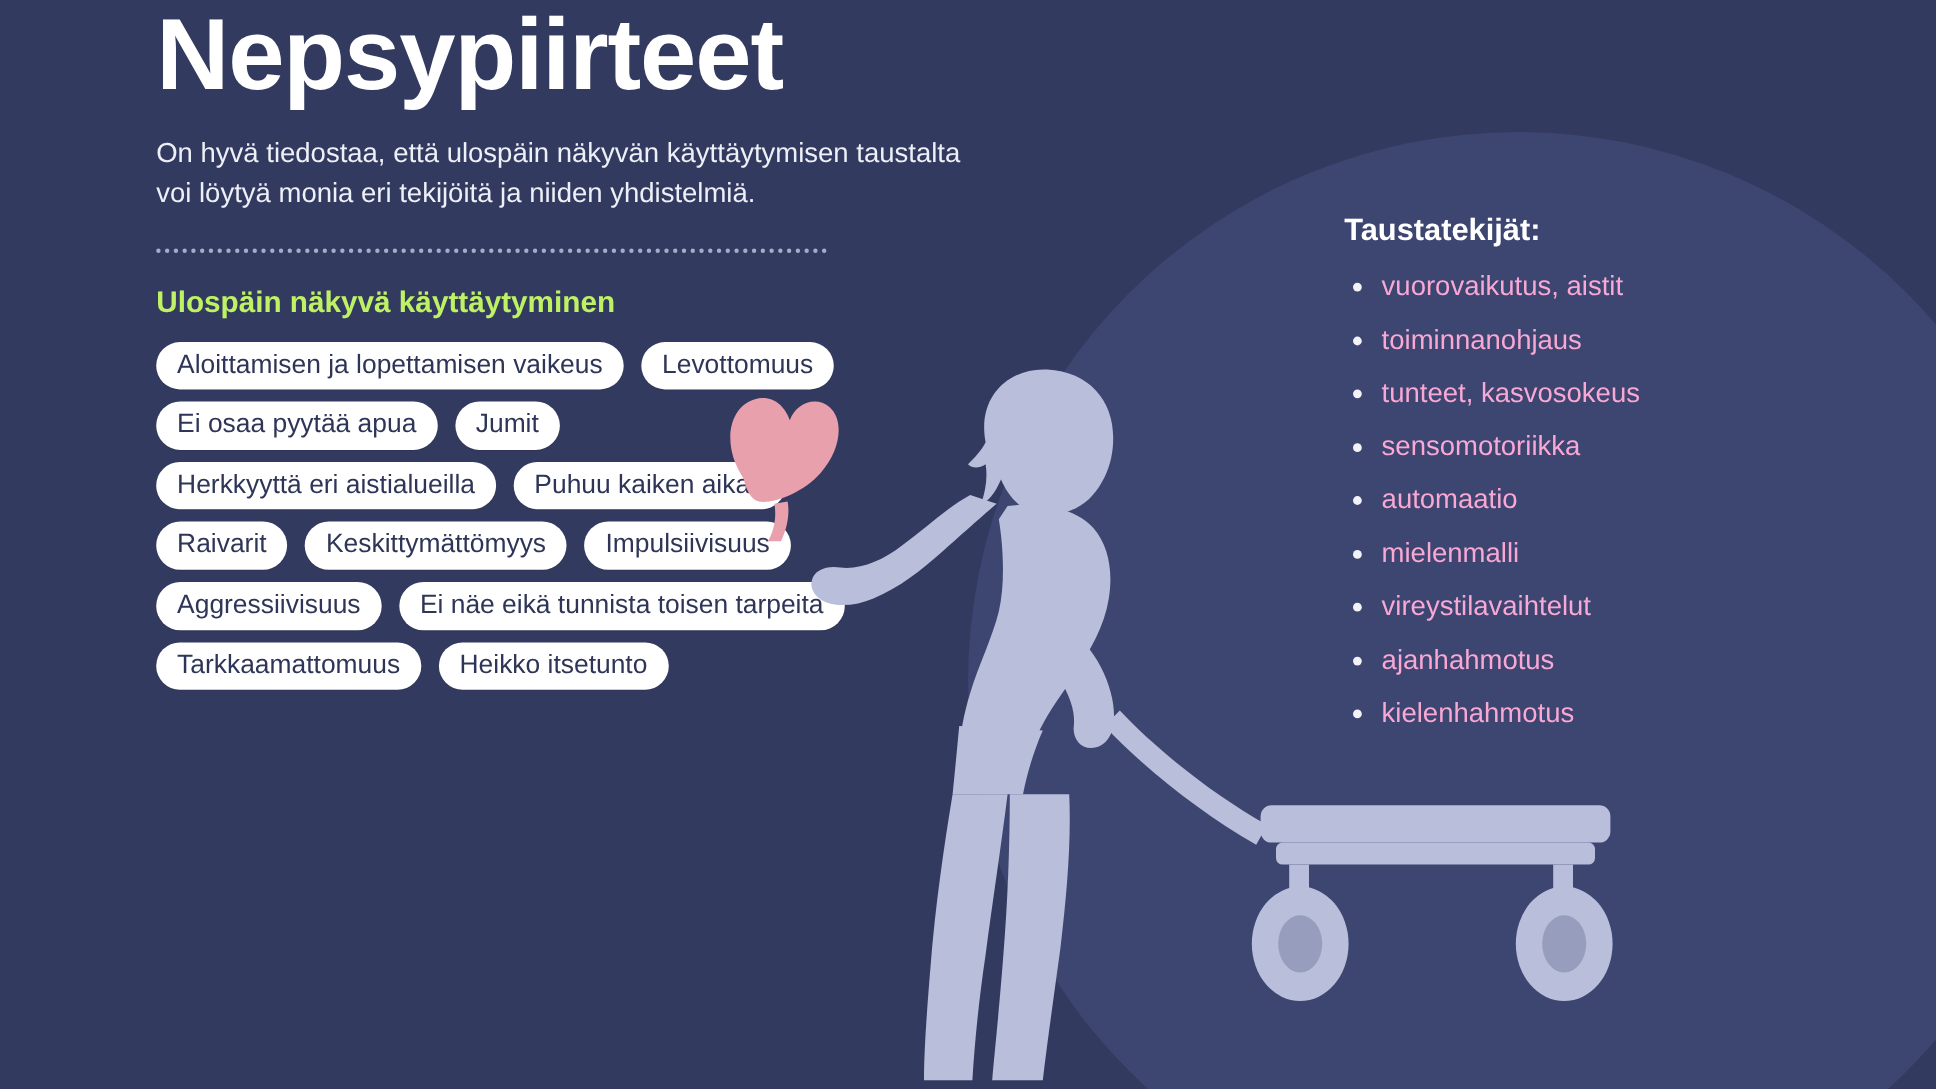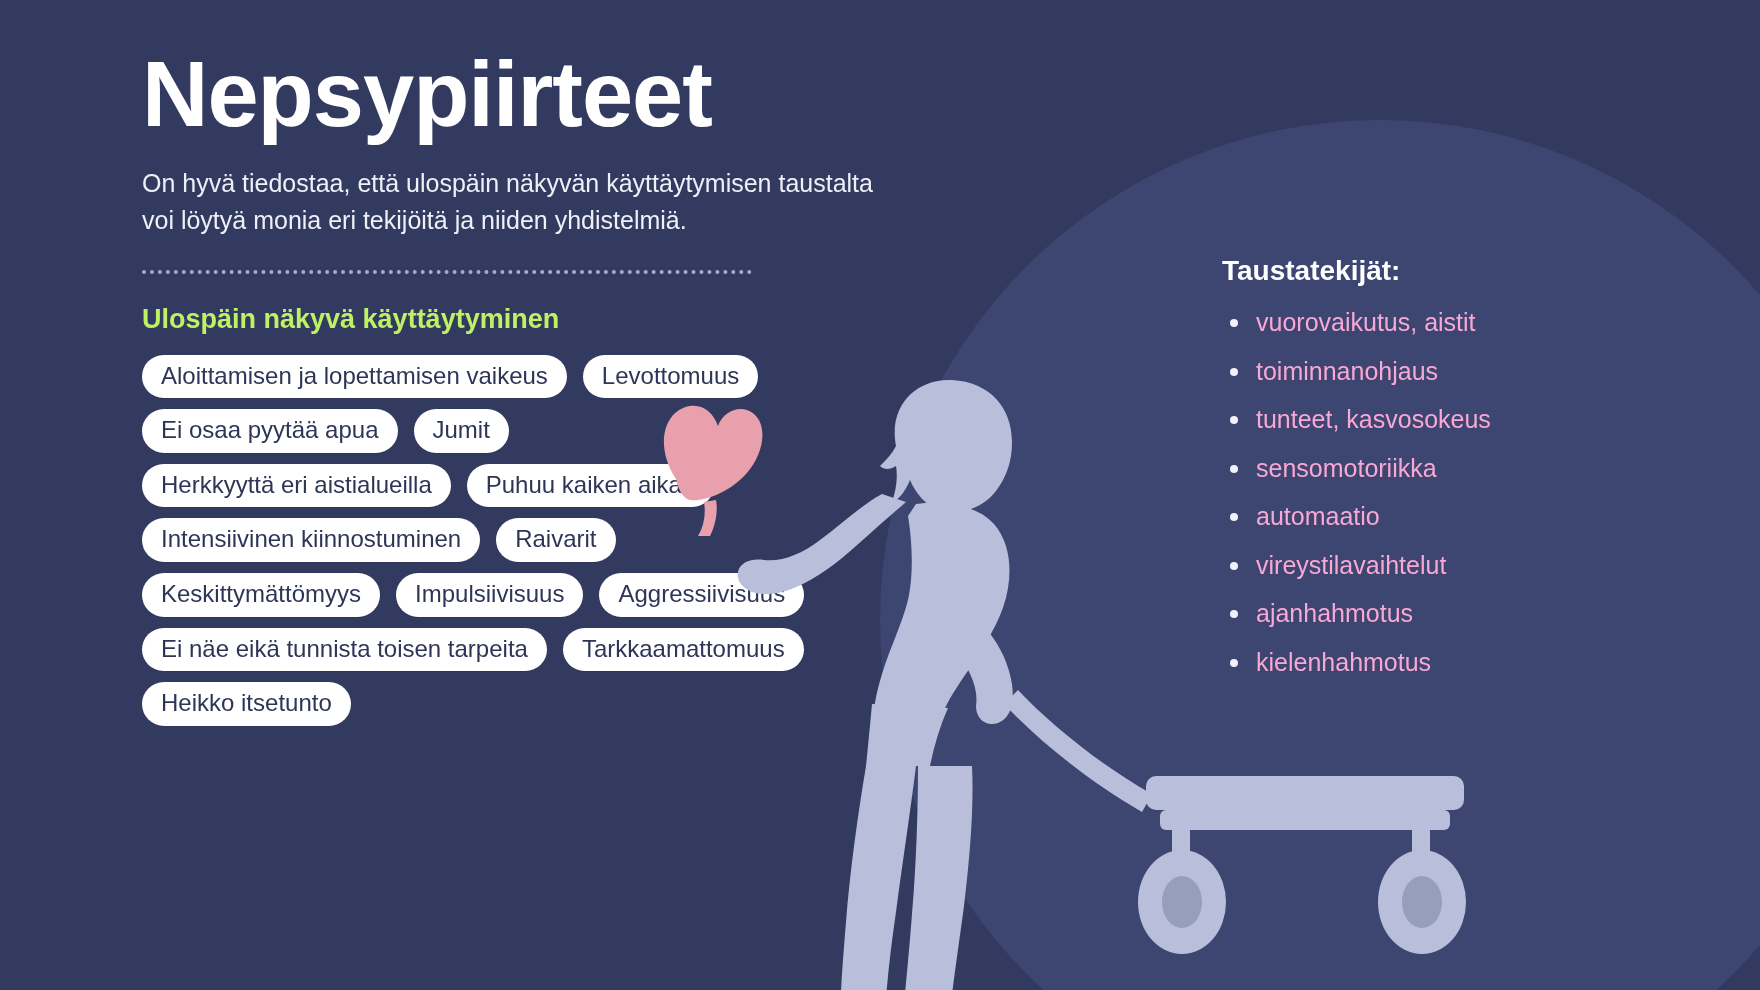--- a/index.html
+++ b/index.html
@@ -29,21 +29,20 @@
     top: 120px;
     width: 1000px;
     height: 1000px;
     border-radius: 50%;
     background: #3d4571;
   }
 
   .content {
     position: absolute;
     inset: 0;
-    margin-top: 44px;
   }
 
   
   .left-col {
     position: absolute;
     left: 142px;
     top: 0;
     width: 760px;
   }
 
@@ -96,21 +95,21 @@
     font-size: 24px;
     line-height: 1.15;
     white-space: nowrap;
     box-shadow: 0 1px 0 rgba(0,0,0,0.08);
   }
 
   
   .right-col {
     position: absolute;
     left: 1222px;
-    top: 211px;
+    top: 193px;
     width: 470px;
   }
 
   .right-heading {
     margin: 0;
     font-size: 28px;
     font-weight: bold;
     color: #ffffff;
   }
 
@@ -164,21 +163,20 @@
       <div class="dotted-divider"></div>
       <h2 class="section-heading">Ulospäin näkyvä käyttäytyminen</h2>
 
       <div class="tag-cloud">
         <span class="tag">Aloittamisen ja lopettamisen vaikeus</span>
         <span class="tag">Levottomuus</span>
         <span class="tag">Ei osaa pyytää apua</span>
         <span class="tag">Jumit</span>
         <span class="tag">Herkkyyttä eri aistialueilla</span>
         <span class="tag">Puhuu kaiken aikaa</span>
-        <span class="tag">Intensiivinen kiinnostuminen</span>
         <span class="tag">Raivarit</span>
         <span class="tag">Keskittymättömyys</span>
         <span class="tag">Impulsiivisuus</span>
         <span class="tag">Aggressiivisuus</span>
         <span class="tag">Ei näe eikä tunnista toisen tarpeita</span>
         <span class="tag">Tarkkaamattomuus</span>
         <span class="tag">Heikko itsetunto</span>
       </div>
     </div>
 
@@ -233,20 +231,21 @@
     </div>
 
     <div class="right-col">
       <h2 class="right-heading">Taustatekijät:</h2>
       <ul class="factor-list">
         <li class="factor-item">vuorovaikutus, aistit</li>
         <li class="factor-item">toiminnanohjaus</li>
         <li class="factor-item">tunteet, kasvosokeus</li>
         <li class="factor-item">sensomotoriikka</li>
         <li class="factor-item">automaatio</li>
+        <li class="factor-item">mielenmalli</li>
         <li class="factor-item">vireystilavaihtelut</li>
         <li class="factor-item">ajanhahmotus</li>
         <li class="factor-item">kielenhahmotus</li>
       </ul>
     </div>
 
   </div>
 </div>
 
 </body></html>

